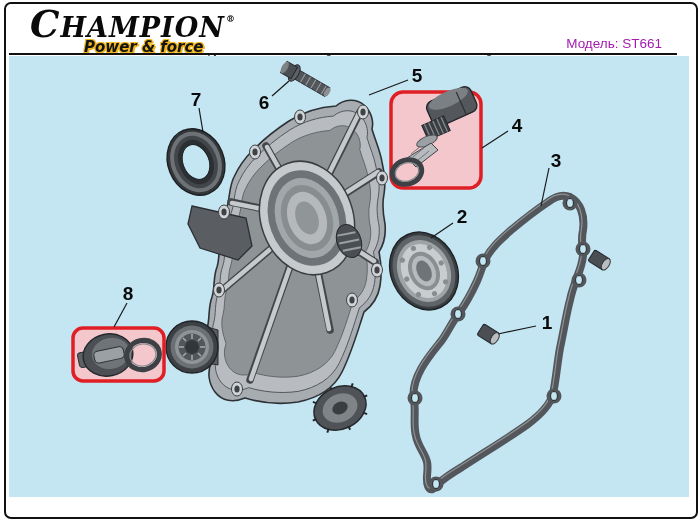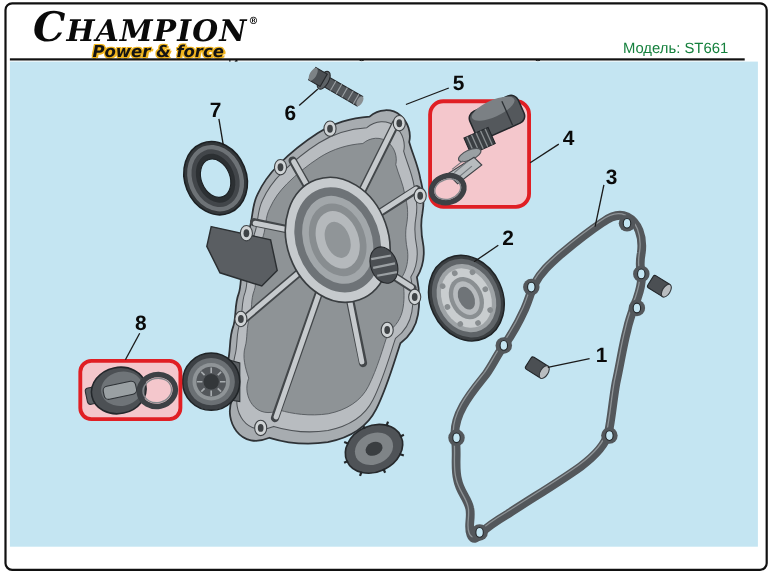--- a/index.html
+++ b/index.html
@@ -24,21 +24,21 @@
     font-family:"DejaVu Sans", sans-serif; font-style:italic; font-weight:bold;
     font-size:15px; color:#141414; letter-spacing:0px;
     text-shadow:-1px -1px 0 #f0b51e, 1px -1px 0 #f0b51e, -1px 1px 0 #f0b51e,
                  1px 1px 0 #f0b51e, 2px 1px 0 #f0b51e, 0 2px 0 #f0b51e;
   }
   .doc-title {
     position:absolute; left:50%; transform:translateX(-50%); top:36px;
     font-size:13.5px; color:#111; white-space:nowrap;margin-top:16px;
   }
   .model {
-    position:absolute; right:38px; top:36px; font-size:13.5px; color:#15803d; white-space:nowrap;
+    position:absolute; right:38px; top:36px; font-size:13.5px; color:#a21caf; white-space:nowrap;
   }
   .header-rule {
     position:absolute; left:9px; top:53px; width:668px; height:2px; background:#111;
   }
   
   .canvas {
     position:absolute; left:9px; top:56px; width:680px; height:441px;
     background:#c4e5f2;
   }
   svg { display:block; }

